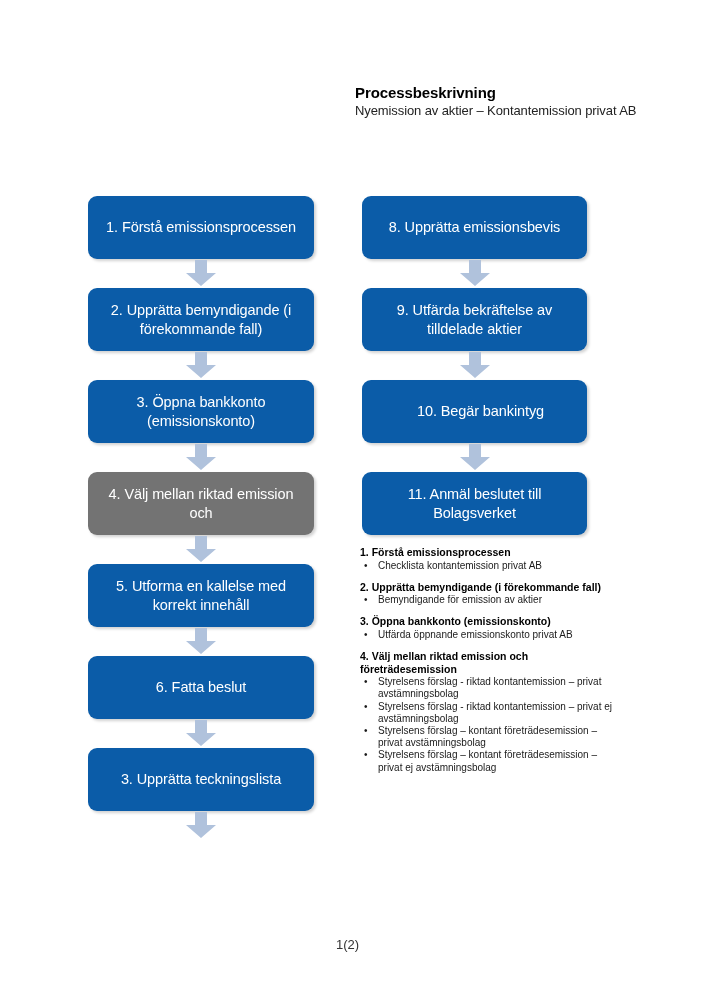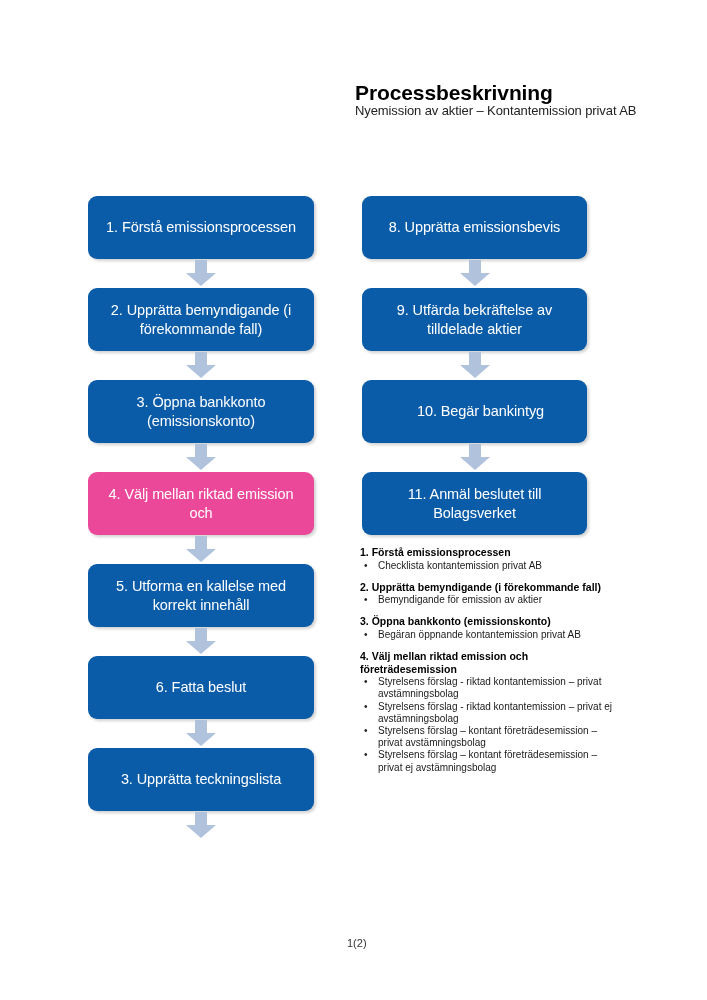--- a/index.html
+++ b/index.html
@@ -17,21 +17,21 @@
   }
 
   
   #doc-header {
     position: absolute;
     left: 355px;
     top: 84px;
     width: 300px;
   }
   #doc-title {
-    font-size: 21px;
+    font-size: 15px;
     font-weight: bold;
     line-height: 18px;
     color: #000000;
     letter-spacing: -0.1px;
   }
   #doc-subtitle {
     font-size: 13px;
     font-weight: normal;
     line-height: 16px;
     color: #222222;
@@ -113,23 +113,23 @@
     position: absolute;
     left: 4px;
     top: 0;
     font-size: 10px;
     line-height: 12.2px;
   }
 
   
   #page-number {
     position: absolute;
-    left: 347px;
+    left: 336px;
     top: 937px;
-    font-size: 11px;
+    font-size: 13px;
     color: #333333;
   }
 </style>
 </head>
 <body>
 
 <div id="doc-header">
   <div id="doc-title">Processbeskrivning</div>
   <div id="doc-subtitle">Nyemission av aktier – Kontantemission privat AB</div>
 </div>
@@ -152,21 +152,21 @@
       </svg>
     </div>
     <div class="flow-node" style="background: rgb(11, 92, 168);">
       <span class="node-label" style="color: rgb(255, 255, 255);">3. Öppna bankkonto (emissionskonto)</span>
     </div>
     <div class="flow-arrow" style="position: absolute; top: 248px;">
       <svg width="32" height="27" viewBox="0 0 32 27" xmlns="http://www.w3.org/2000/svg">
         <polygon points="10,0 22,0 22,13 31,13 16,26 1,13 10,13" fill="#B0C2DC"></polygon>
       </svg>
     </div>
-    <div class="flow-node" style="background: #ec4899;">
+    <div class="flow-node" style="background: #737373;">
       <span class="node-label" style="color: rgb(255, 255, 255);">4. Välj mellan riktad emission och</span>
     </div>
     <div class="flow-arrow" style="position: absolute; top: 340px;">
       <svg width="32" height="27" viewBox="0 0 32 27" xmlns="http://www.w3.org/2000/svg">
         <polygon points="10,0 22,0 22,13 31,13 16,26 1,13 10,13" fill="#B0C2DC"></polygon>
       </svg>
     </div>
     <div class="flow-node" style="background: rgb(11, 92, 168);">
       <span class="node-label" style="color: rgb(255, 255, 255);">5. Utforma en kallelse med korrekt innehåll</span>
     </div>
@@ -232,21 +232,21 @@
     </div>
     <div class="cl-group">
       <div class="cl-heading">2. Upprätta bemyndigande (i förekommande fall)</div>
       <ul class="cl-items">
         <li class="cl-item"><span class="bullet">•</span><span>Bemyndigande för emission av aktier</span></li>
       </ul>
     </div>
     <div class="cl-group">
       <div class="cl-heading">3. Öppna bankkonto (emissionskonto)</div>
       <ul class="cl-items">
-        <li class="cl-item"><span class="bullet">•</span><span>Begäran öppnande kontantemission privat AB</span></li>
+        <li class="cl-item"><span class="bullet">•</span><span>Utfärda öppnande emissionskonto privat AB</span></li>
       </ul>
     </div>
     <div class="cl-group">
       <div class="cl-heading">4. Välj mellan riktad emission och företrädesemission</div>
       <ul class="cl-items">
         <li class="cl-item"><span class="bullet">•</span><span>Styrelsens förslag - riktad kontantemission – privat avstämningsbolag</span></li>
         <li class="cl-item"><span class="bullet">•</span><span>Styrelsens förslag - riktad kontantemission – privat ej avstämningsbolag</span></li>
         <li class="cl-item"><span class="bullet">•</span><span>Styrelsens förslag – kontant företrädesemission – privat avstämningsbolag</span></li>
         <li class="cl-item"><span class="bullet">•</span><span>Styrelsens förslag – kontant företrädesemission – privat ej avstämningsbolag</span></li>
       </ul>

